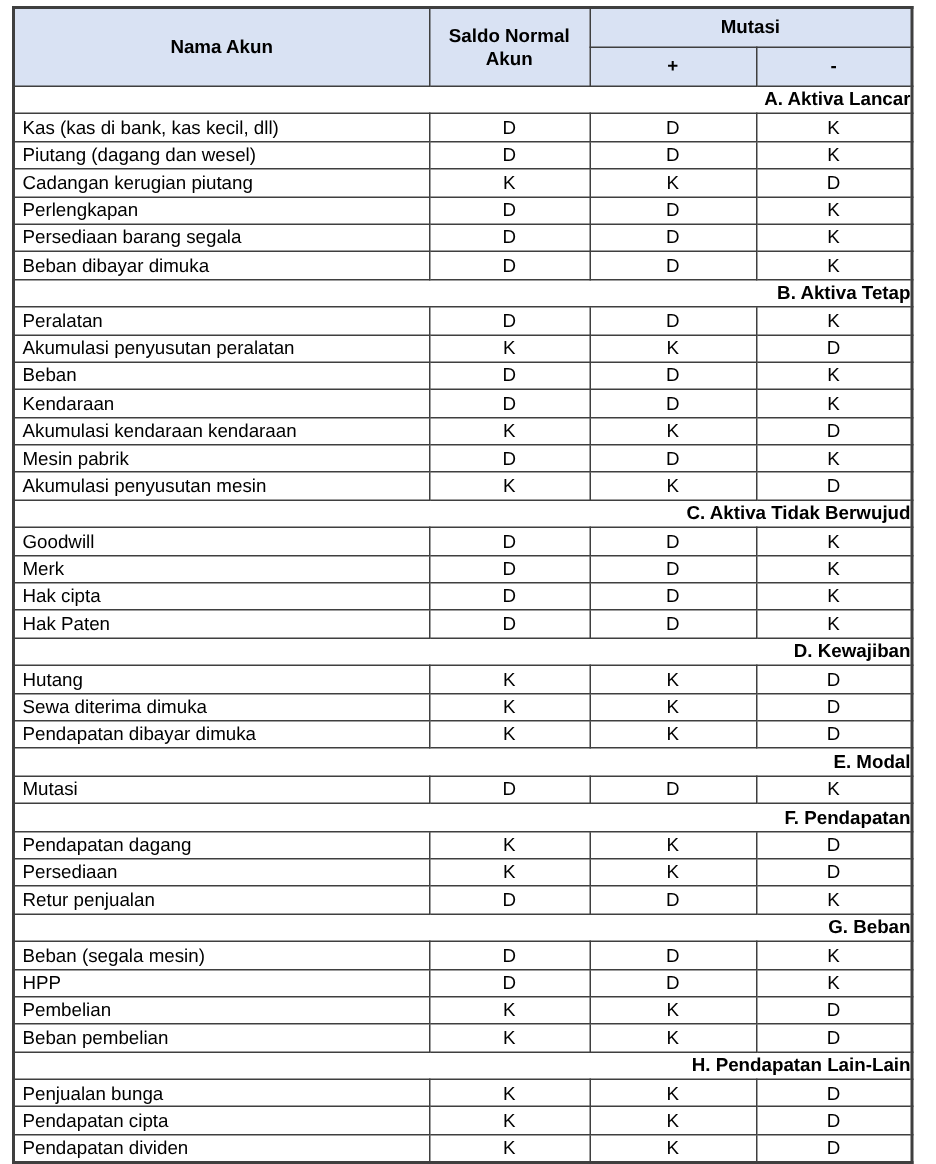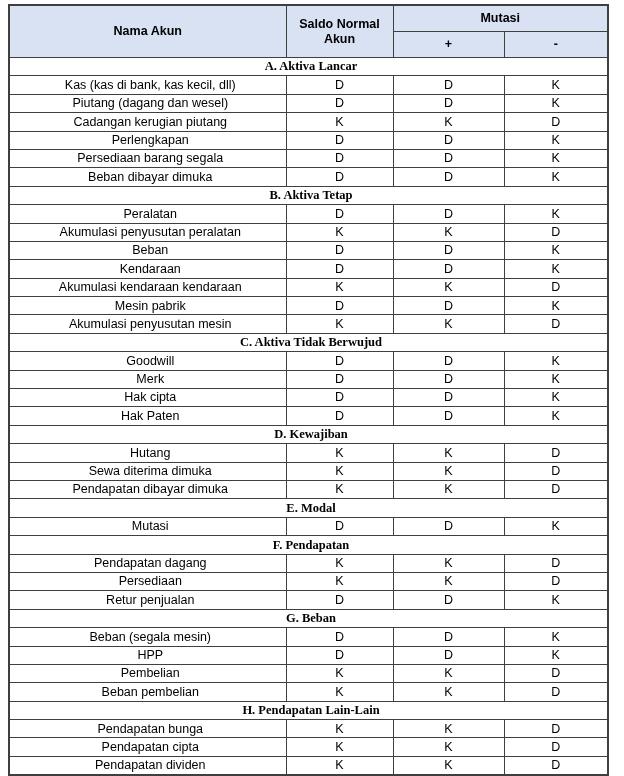--- a/index.html
+++ b/index.html
@@ -38,27 +38,26 @@
   }
   .account-table td {
     font-size: 12.5px;
     height: 17.4px;
     vertical-align: middle;
     padding: 0;
     line-height: 1;
     overflow: hidden;
     white-space: nowrap;
   }
-  .account-table td.nm { text-align: center; padding-left: 5px; }
+  .account-table td.nm { text-align: left; padding-left: 5px; }
   .account-table td.ct { text-align: center; }
   .account-table tr.section-row td {
     font-weight: bold;
-    text-align: center;
+    text-align: right;
     padding-left: 5px;
-    font-family: Liberation Serif, serif;
   }
 </style>
 </head>
 <body>
 
 <div class="page">
   <table class="account-table">
     <colgroup>
       <col style="width:277px">
       <col style="width:107px">
@@ -263,21 +262,21 @@
         <tr>
           <td class="nm">Beban pembelian</td>
           <td class="ct">K</td>
           <td class="ct">K</td>
           <td class="ct">D</td>
         </tr>
         <tr class="section-row">
           <td colspan="4">H. Pendapatan Lain-Lain</td>
         </tr>
         <tr>
-          <td class="nm">Pendapatan bunga</td>
+          <td class="nm">Penjualan bunga</td>
           <td class="ct">K</td>
           <td class="ct">K</td>
           <td class="ct">D</td>
         </tr>
         <tr>
           <td class="nm">Pendapatan cipta</td>
           <td class="ct">K</td>
           <td class="ct">K</td>
           <td class="ct">D</td>
         </tr>

